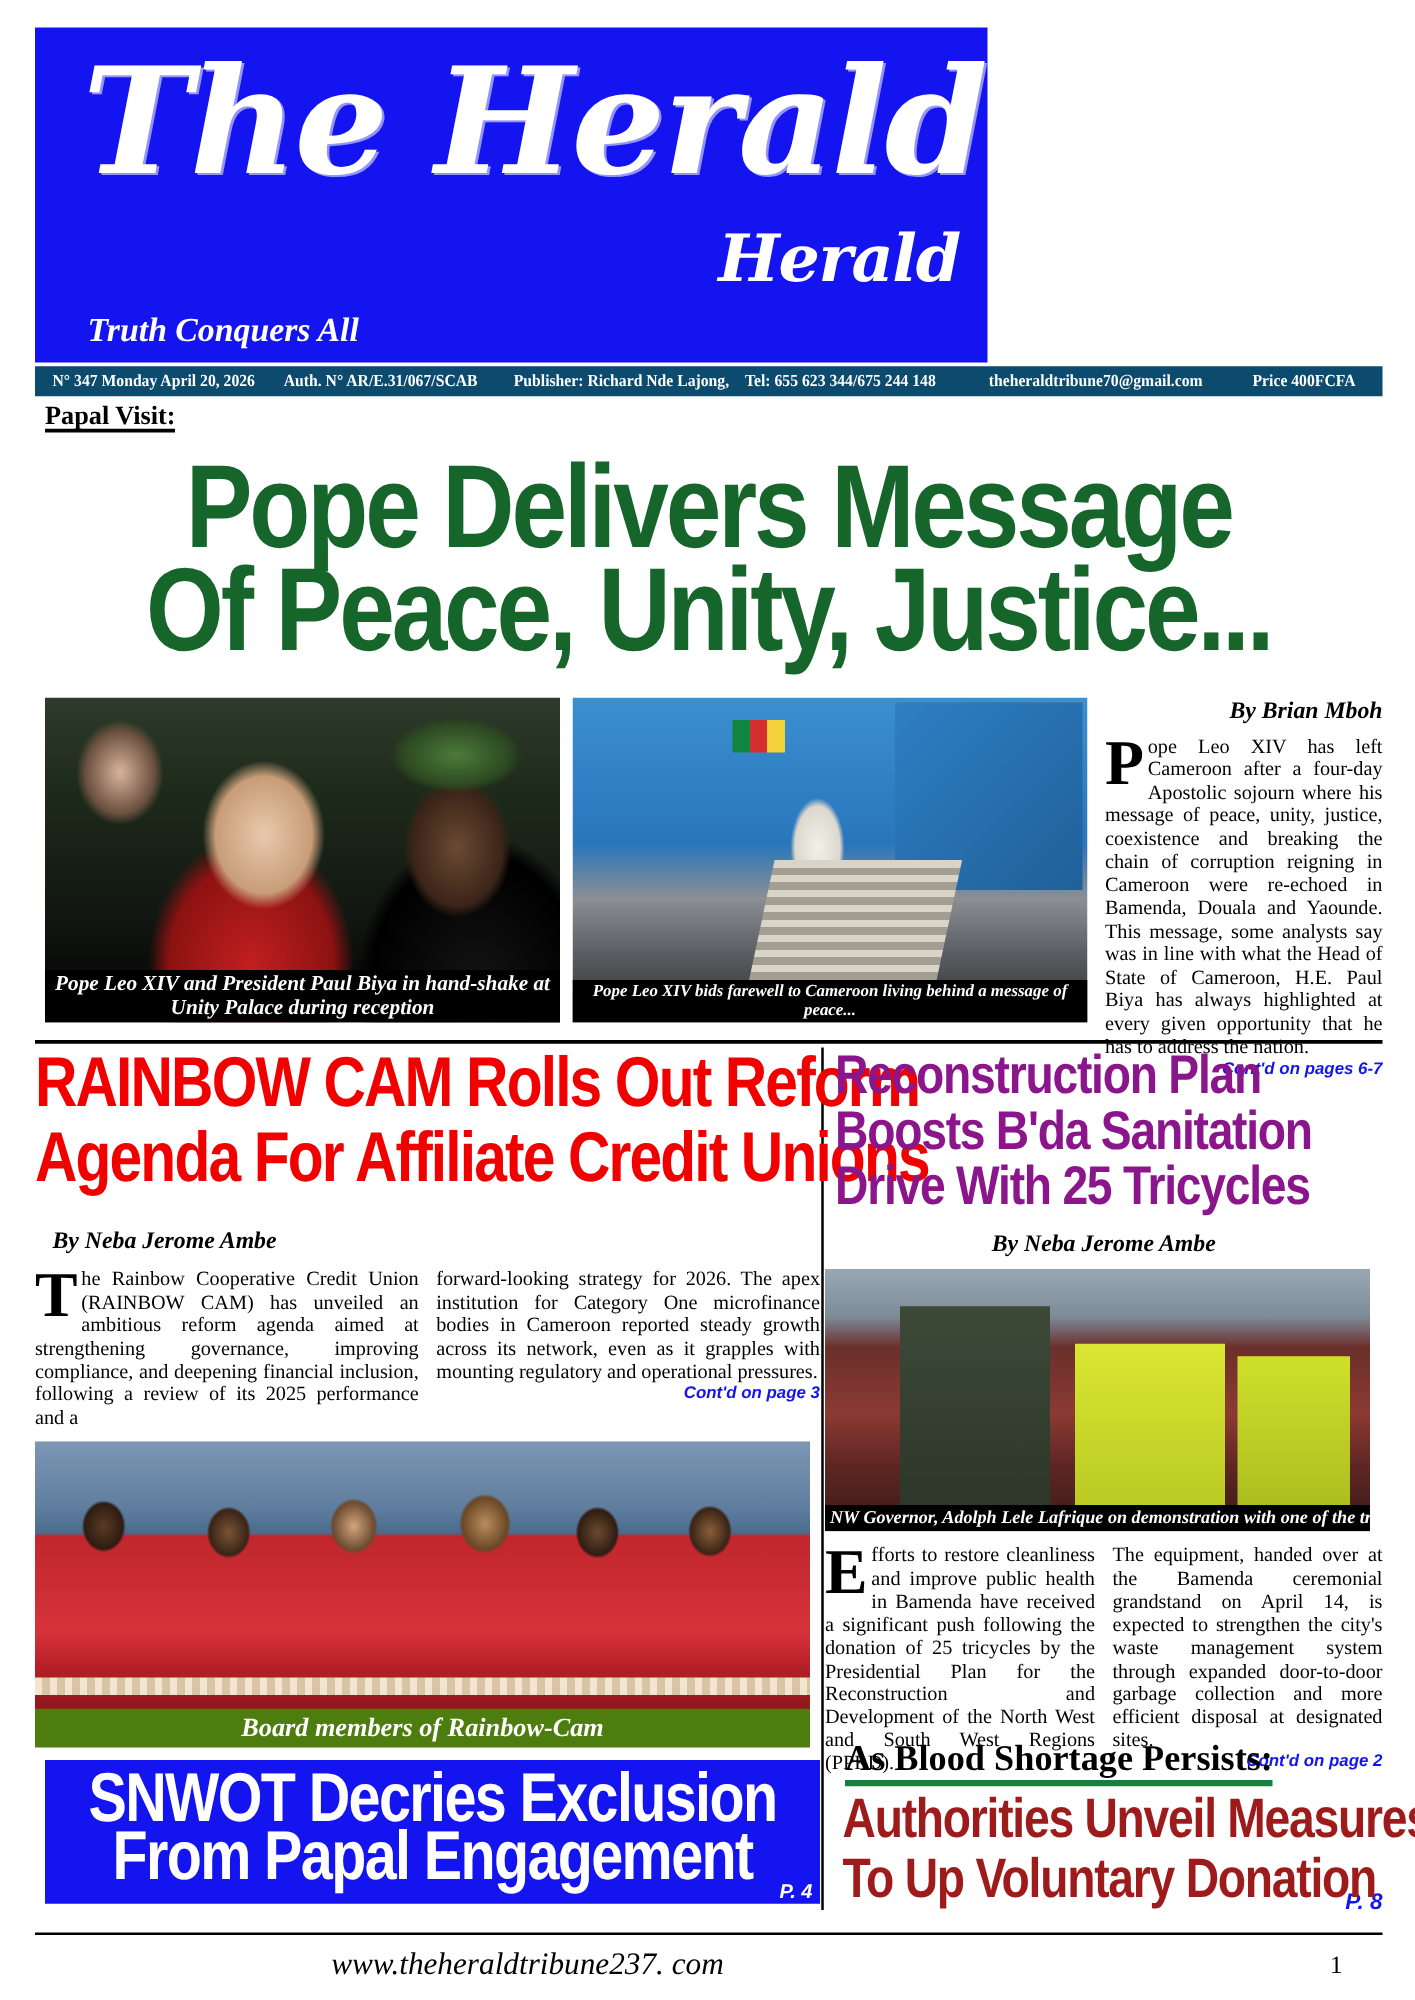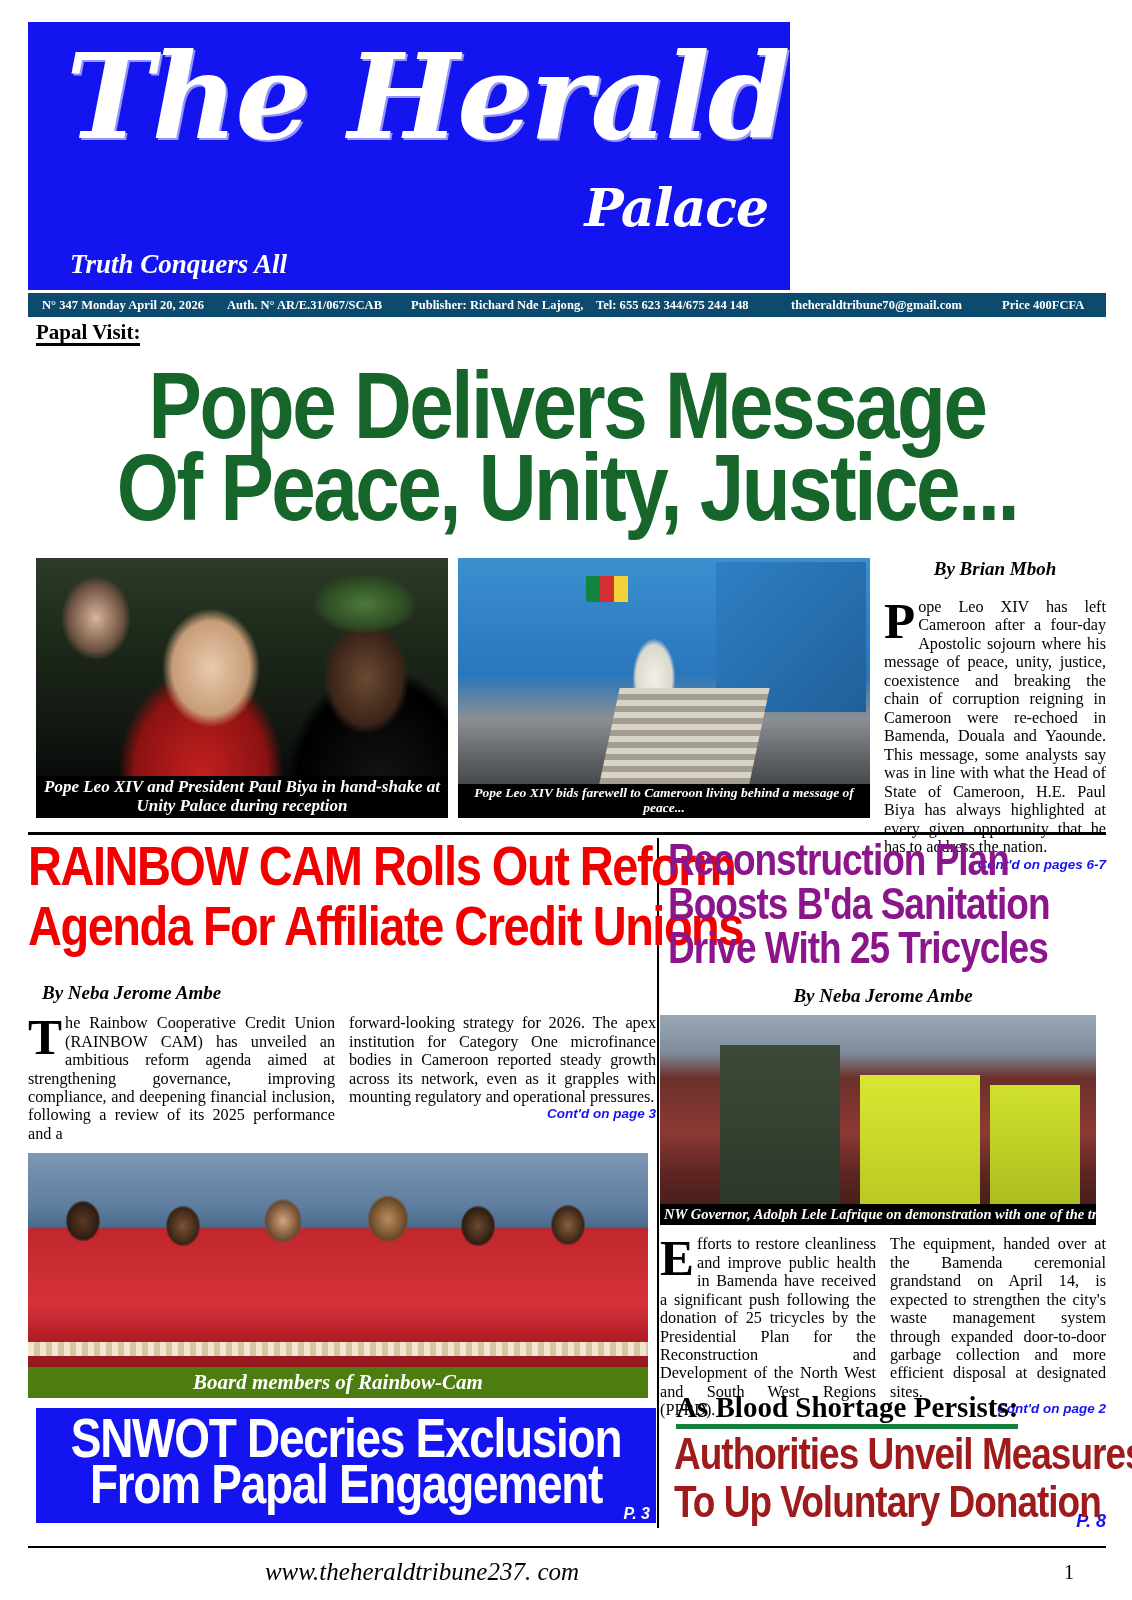--- a/index.html
+++ b/index.html
@@ -108,21 +108,21 @@
     text-align:center;box-sizing:border-box;padding:2px 4px;
   }
   .photo1{width:412px;height:260px;}
   .photo1 .cap{font-size:17px;line-height:1.08;padding-bottom:3px;}
   .photo2{width:412px;height:260px;margin-left:10px;}
   .photo2 .cap{font-size:13.5px;line-height:1.1;}
 
   .lead-col{width:222px;margin-left:14px;}
   .byline{
     font-family:"Liberation Serif", serif;font-weight:bold;font-style:italic;
-    font-size:19px;text-align:center;margin-bottom:18px;
+    font-size:19px;text-align:right;margin-bottom:8px;
   }
   .bodytext{
     font-family:"Liberation Serif", serif;font-size:16.2px;line-height:1.14;
     text-align:justify;hyphens:auto;
   }
   .bodytext.dropcap::first-letter{
     float:left;font-size:51px;line-height:.82;font-weight:bold;
     padding-right:3px;padding-top:3px;
   }
   .contd{
@@ -269,21 +269,21 @@
     background:linear-gradient(180deg,#3d4a38 0%,#2b3528 100%);}
 </style>
 </head>
 <body>
 
 <div class="page">
 
   <div class="masthead-row">
     <div class="masthead">
       <div class="logo-the-herald">The Herald</div>
-      <div class="logo-tribune">Palace</div>
+      <div class="logo-tribune">Herald</div>
       <div class="slogan">Truth Conquers All</div>
     </div>
   </div>
 
   <div class="infobar">
     <span class="ib1">N° 347 Monday April 20, 2026</span>
     <span class="ib2">Auth. N° AR/E.31/067/SCAB</span>
     <span class="ib3">Publisher: Richard Nde Lajong,</span>
     <span class="ib4">Tel: 655 623 344/675 244 148</span>
     <span class="ib5">theheraldtribune70@gmail.com</span>
@@ -366,21 +366,21 @@
     <div class="two-col">
       <div class="bodytext dropcap">Efforts to restore cleanliness and improve public health in Bamenda have received a significant push following the donation of 25 tricycles by the Presidential Plan for the Reconstruction and Development of the North West and South West Regions (PPRD).</div>
       <div class="bodytext">The equipment, handed over at the Bamenda ceremonial grandstand on April 14, is expected to strengthen the city's waste management system through expanded door-to-door garbage collection and more efficient disposal at designated sites.</div>
       <span class="contd">Cont'd on page 2</span>
     </div>
   </div>
 
   <div class="banner-blue">
     <span class="l">SNWOT Decries Exclusion</span>
     <span class="l">From Papal Engagement</span>
-    <span class="pg">P. 3</span>
+    <span class="pg">P. 4</span>
   </div>
 
   <div style="position:absolute;left:668px;top:1392px;width:438px;">
     <span class="blood-kicker">As Blood Shortage Persists:</span>
     <div class="sec-head-maroon">
       <span class="l">Authorities Unveil Measures</span>
       <span class="l">To Up Voluntary Donation</span>
     </div>
     <span class="pg-maroon">P. 8</span>
   </div>

